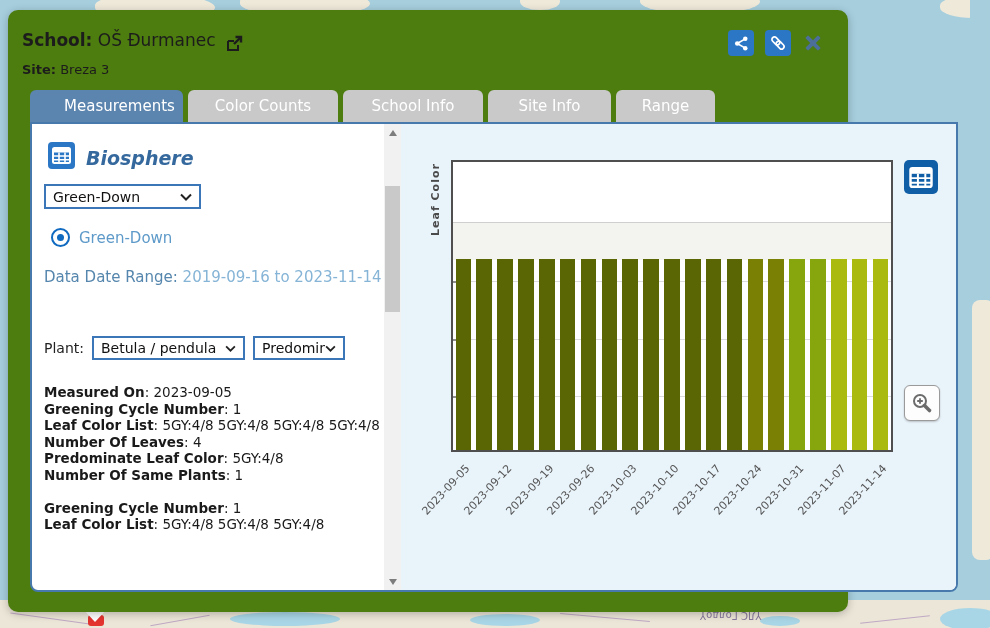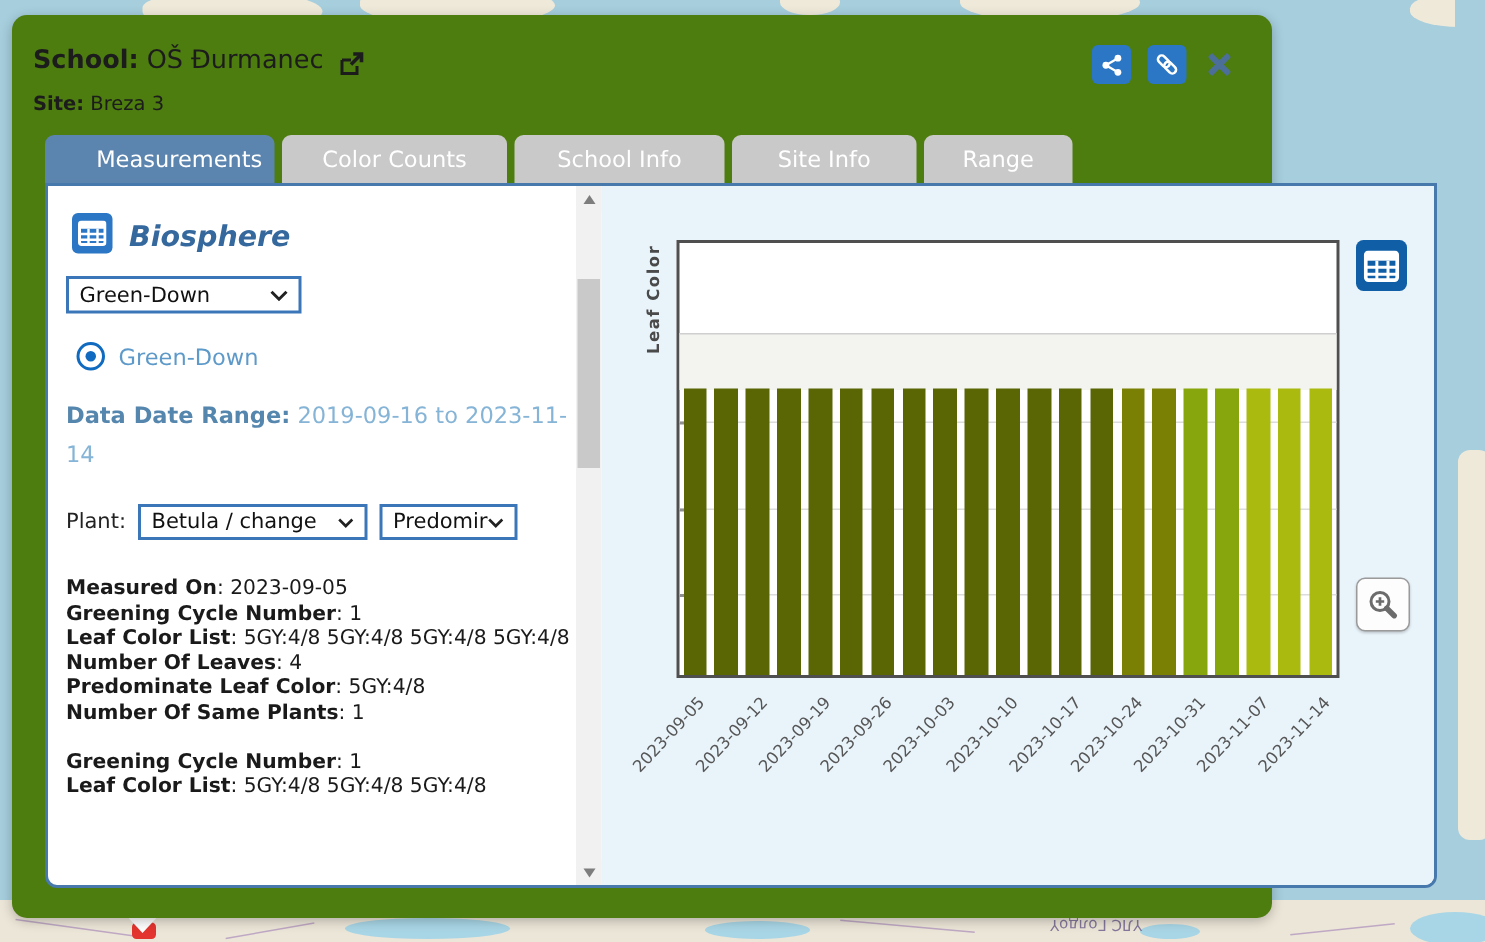--- a/index.html
+++ b/index.html
@@ -46,21 +46,21 @@
   .bio-title{font-size:19px;font-weight:bold;font-style:italic;color:#35699e;}
   .tbl-icon{width:27px;height:27px;border-radius:4px;background:#2b77c5;display:flex;align-items:center;justify-content:center;}
   .select-box{box-sizing:border-box;height:25px;border:2px solid #3a76b8;background:#fff;display:flex;align-items:center;
       justify-content:space-between;padding:0 7px;font-size:14px;color:#111;cursor:pointer;}
   .proto-select{position:absolute;left:12px;top:60px;width:157px;}
   .radio-row{position:absolute;left:19px;top:104px;display:flex;align-items:center;gap:9px;}
   .radio{width:15px;height:15px;border-radius:50%;border:2px solid #0f6ac0;background:#fff;display:flex;align-items:center;justify-content:center;}
   .radio .dot{width:7px;height:7px;border-radius:50%;background:#0f6ac0;}
   .radio-label{font-size:15px;color:#5e9ac9;}
   .daterange{position:absolute;left:12px;top:140px;width:340px;font-size:15px;line-height:26px;}
-  .daterange .lab{font-weight:bold;color:#5586ad;}
+  .daterange .lab{font-weight:normal;color:#5586ad;}
   .daterange .val{color:#85b4d6;}
   .plant-row{position:absolute;left:12px;top:212px;display:flex;align-items:center;gap:8px;font-size:14px;color:#222;}
   .plant-row .select-box{height:24px;}
   .measurements{position:absolute;left:12px;top:248px;width:336px;font-size:13.5px;line-height:16.6px;color:#1a1a1a;}
   .m-block{margin-bottom:16px;margin-top:12px;}
   .m-label{font-weight:bold;}
   
   .scrollbar{position:absolute;left:352px;top:0;width:17px;height:466px;background:#f1f1f1;}
   .sb-btn{position:absolute;left:0;width:17px;height:17px;background:#f1f1f1;display:flex;align-items:center;justify-content:center;cursor:pointer;}
   .sb-up{top:0;} .sb-down{bottom:0;}
@@ -183,21 +183,21 @@
       </div>
 
       <div class="daterange">
         <span class="lab">Data Date Range:</span>
         <span class="val">2019-09-16 to 2023-11-14</span>
       </div>
 
       <div class="plant-row">
         <span>Plant:</span>
         <div class="select-box" style="width:153px;">
-          <span>Betula / change</span>
+          <span>Betula / pendula</span>
           <svg width="11" height="7" viewBox="0 0 12 8">
               <polyline points="1,1.5 6,6.5 11,1.5" fill="none" stroke="#222" stroke-width="2"></polyline>
             </svg>
         </div>
         <div class="select-box" style="width:92px;">
           <span style="overflow:hidden;white-space:nowrap;">Predomina</span>
           <svg width="11" height="7" viewBox="0 0 12 8" style="flex:none;">
               <polyline points="1,1.5 6,6.5 11,1.5" fill="none" stroke="#222" stroke-width="2"></polyline>
             </svg>
         </div>

